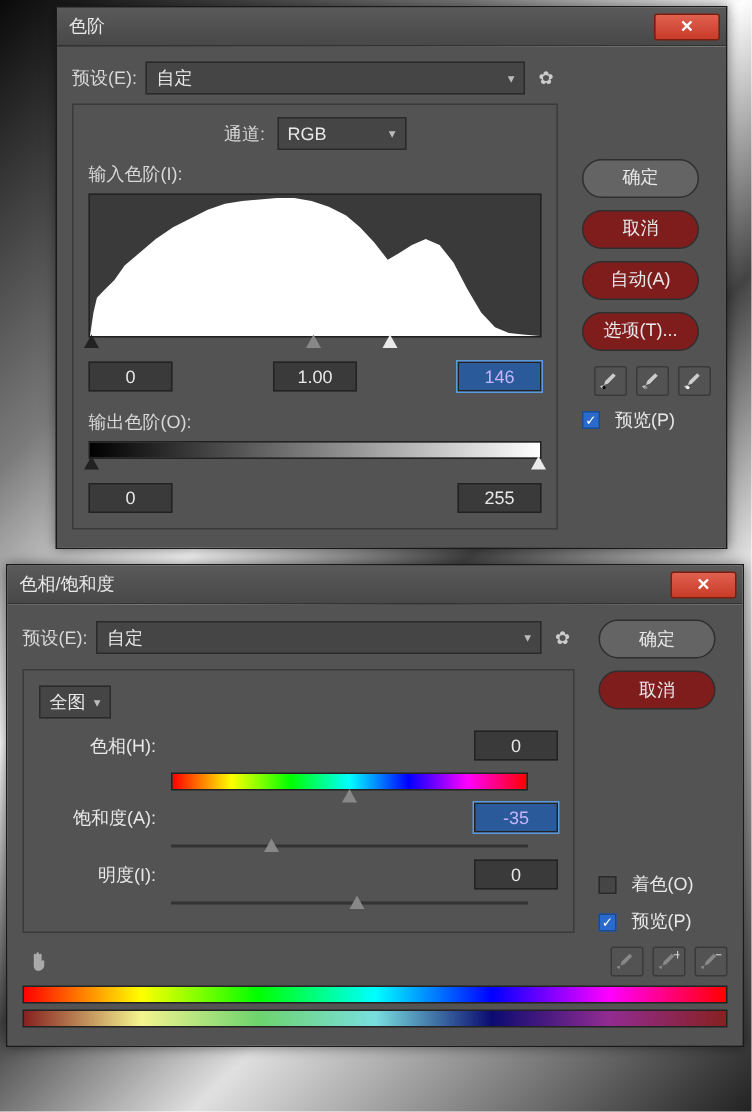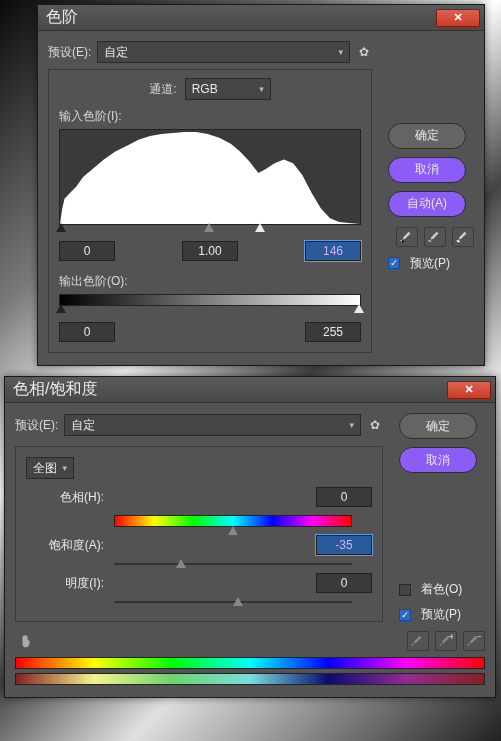--- a/index.html
+++ b/index.html
@@ -1,28 +1,28 @@
 <!DOCTYPE html>
 <html><head>
 <meta charset="utf-8">
 <style>
 *{box-sizing:border-box;margin:0;padding:0;font-family:"Microsoft YaHei",Tahoma,sans-serif;font-size:12px;color:#e8e8e8}
 body{background:linear-gradient(135deg,#0a0a0a 0%,#7a7a7a 25%,#fff 40%,#444 55%,#e0e0e0 70%,#222 100%);width:501px;height:741px;padding:4px}
 .win{border:1px solid #1a1a1a;box-shadow:0 0 8px rgba(0,0,0,.5);margin-bottom:10px}
 .titlebar{height:26px;background:linear-gradient(#5a5a5a,#484848);display:flex;align-items:center;padding:0 4px 0 8px;border-bottom:1px solid #333}
-.titlebar span{font-size:16px}
+.titlebar span{font-size:12px}
 .spacer{flex:1}
 .closebtn{width:44px;height:18px;background:linear-gradient(#e06050,#c83c28);border:1px solid #7a1e10;border-radius:2px;display:flex;align-items:center;justify-content:center;color:#fff;font-weight:bold;font-size:11px}
 .body{background:#535353;padding:10px 10px 12px 10px}
 .row{display:flex;align-items:center;gap:6px}
 .label{color:#d8d8d8}
 .dropdown{height:22px;background:#454545;border:1px solid #2a2a2a;display:flex;align-items:center;padding:0 6px;position:relative}
 .dropdown .caret{position:absolute;right:6px;font-size:9px;color:#bbb}
 .gear{width:16px;height:16px;display:flex;align-items:center;justify-content:center;color:#ccc}
-.btn{width:78px;height:26px;background:#8b5cf6;border:1px solid #2f2f2f;border-radius:13px;display:flex;align-items:center;justify-content:center;color:#e8e8e8;margin-bottom:8px}
+.btn{width:78px;height:26px;background:#7f1d1d;border:1px solid #2f2f2f;border-radius:13px;display:flex;align-items:center;justify-content:center;color:#e8e8e8;margin-bottom:8px}
 .btn:first-child{background:#646464}
 .panel-inner{border:1px solid #3a3a3a;padding:8px 10px 10px 10px;margin-top:6px}
 .numbox{width:56px;height:20px;background:#3a3a3a;border:1px solid #222;text-align:center;line-height:18px}
 .numbox.sel{background:#2a5a9a;color:#c4b5fd;outline:1px solid #5a9ae0}
 .hist{height:96px;background:#3a3a3a;border:1px solid #222;position:relative;overflow:hidden;margin-top:4px}
 .sliders{position:relative;height:12px;margin-top:-2px}
 .tri{position:absolute;width:0;height:0;border-left:5px solid transparent;border-right:5px solid transparent;top:0}
 .tri.black{border-bottom:9px solid #222}
 .tri.gray{border-bottom:9px solid #888}
 .tri.white{border-bottom:9px solid #eaeaea}
@@ -99,20 +99,21 @@
               <div class="numbox">0</div>
               <div class="numbox">255</div>
             </div>
           </div>
         </div>
       </div>
       <div class="rightcol">
         <div class="btn">确定</div>
         <div class="btn">取消</div>
         <div class="btn">自动(A)</div>
+        <div class="btn">选项(T)...</div>
         <div class="eyedrops">
           <div class="eye">
               <svg class="eyeicon" viewBox="0 0 16 16">
                 <path fill="#ccc" d="M2 14l2-6 6-6 2 2-6 6-6 2z"></path>
                 <circle cx="3" cy="13" r="1.2" fill="#000"></circle>
               </svg>
             </div>
           <div class="eye">
               <svg class="eyeicon" viewBox="0 0 16 16">
                 <path fill="#ccc" d="M2 14l2-6 6-6 2 2-6 6-6 2z"></path>

